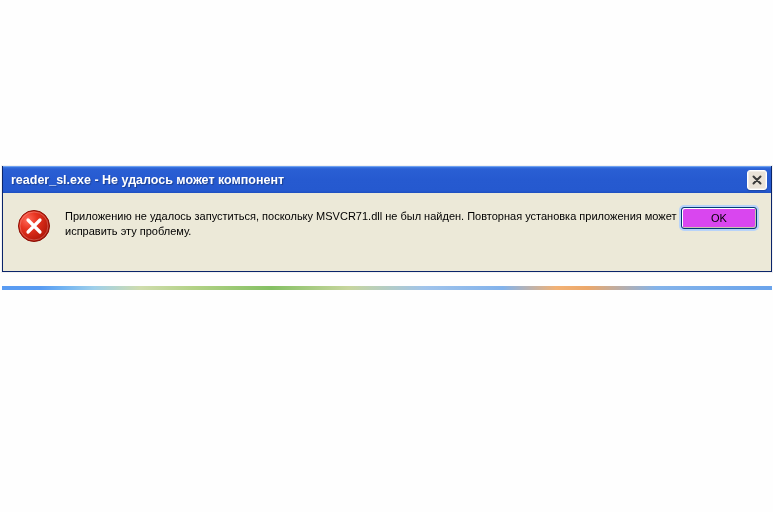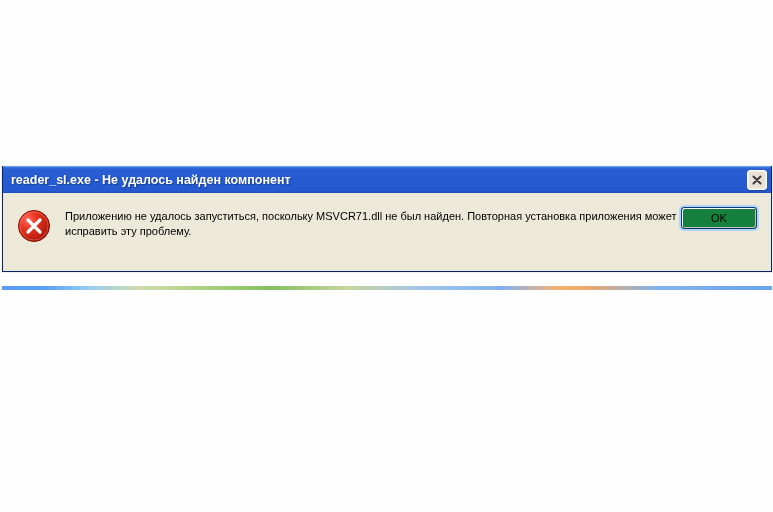--- a/index.html
+++ b/index.html
@@ -76,21 +76,21 @@
       line-height: 1.35;
       padding-top: 2px;
     }
     .button-row {
       display: flex;
       justify-content: center;
     }
     .ok-btn {
       min-width: 76px;
       height: 22px;
-      background: #15803d;
+      background: #d946ef;
       border: 1px solid #003c74;
       border-radius: 3px;
       font-size: 11px;
       font-family: inherit;
       cursor: pointer;
       box-shadow: inset 1px 1px 0 #ffffff, inset -1px -1px 0 #c7c2ae, 0 0 0 2px #b8d3f9;
       outline: 1px dotted transparent;
       outline-offset: -4px;
       padding: 0 8px;
     }
@@ -109,21 +109,21 @@
         #f0a45c 72%, #e89850 76%,
         #6ea6e6 85%, #4f93e8 100%);
       opacity: 0.85;
     }
   </style>
 </head>
 <body>
 
 <div class="dialog">
   <div class="titlebar">
-    <span class="title-text">reader_sl.exe - Не удалось найден компонент</span>
+    <span class="title-text">reader_sl.exe - Не удалось может компонент</span>
     <div class="close-btn">
       <svg viewBox="0 0 10 10">
         <path d="M1.5 1.5 L8.5 8.5 M8.5 1.5 L1.5 8.5" stroke="#3a3a3a" stroke-width="2" stroke-linecap="round"></path>
       </svg>
     </div>
   </div>
   <div class="dialog-body">
     <div class="content-row">
       <div class="error-icon-wrap">
         <svg viewBox="0 0 34 34">

